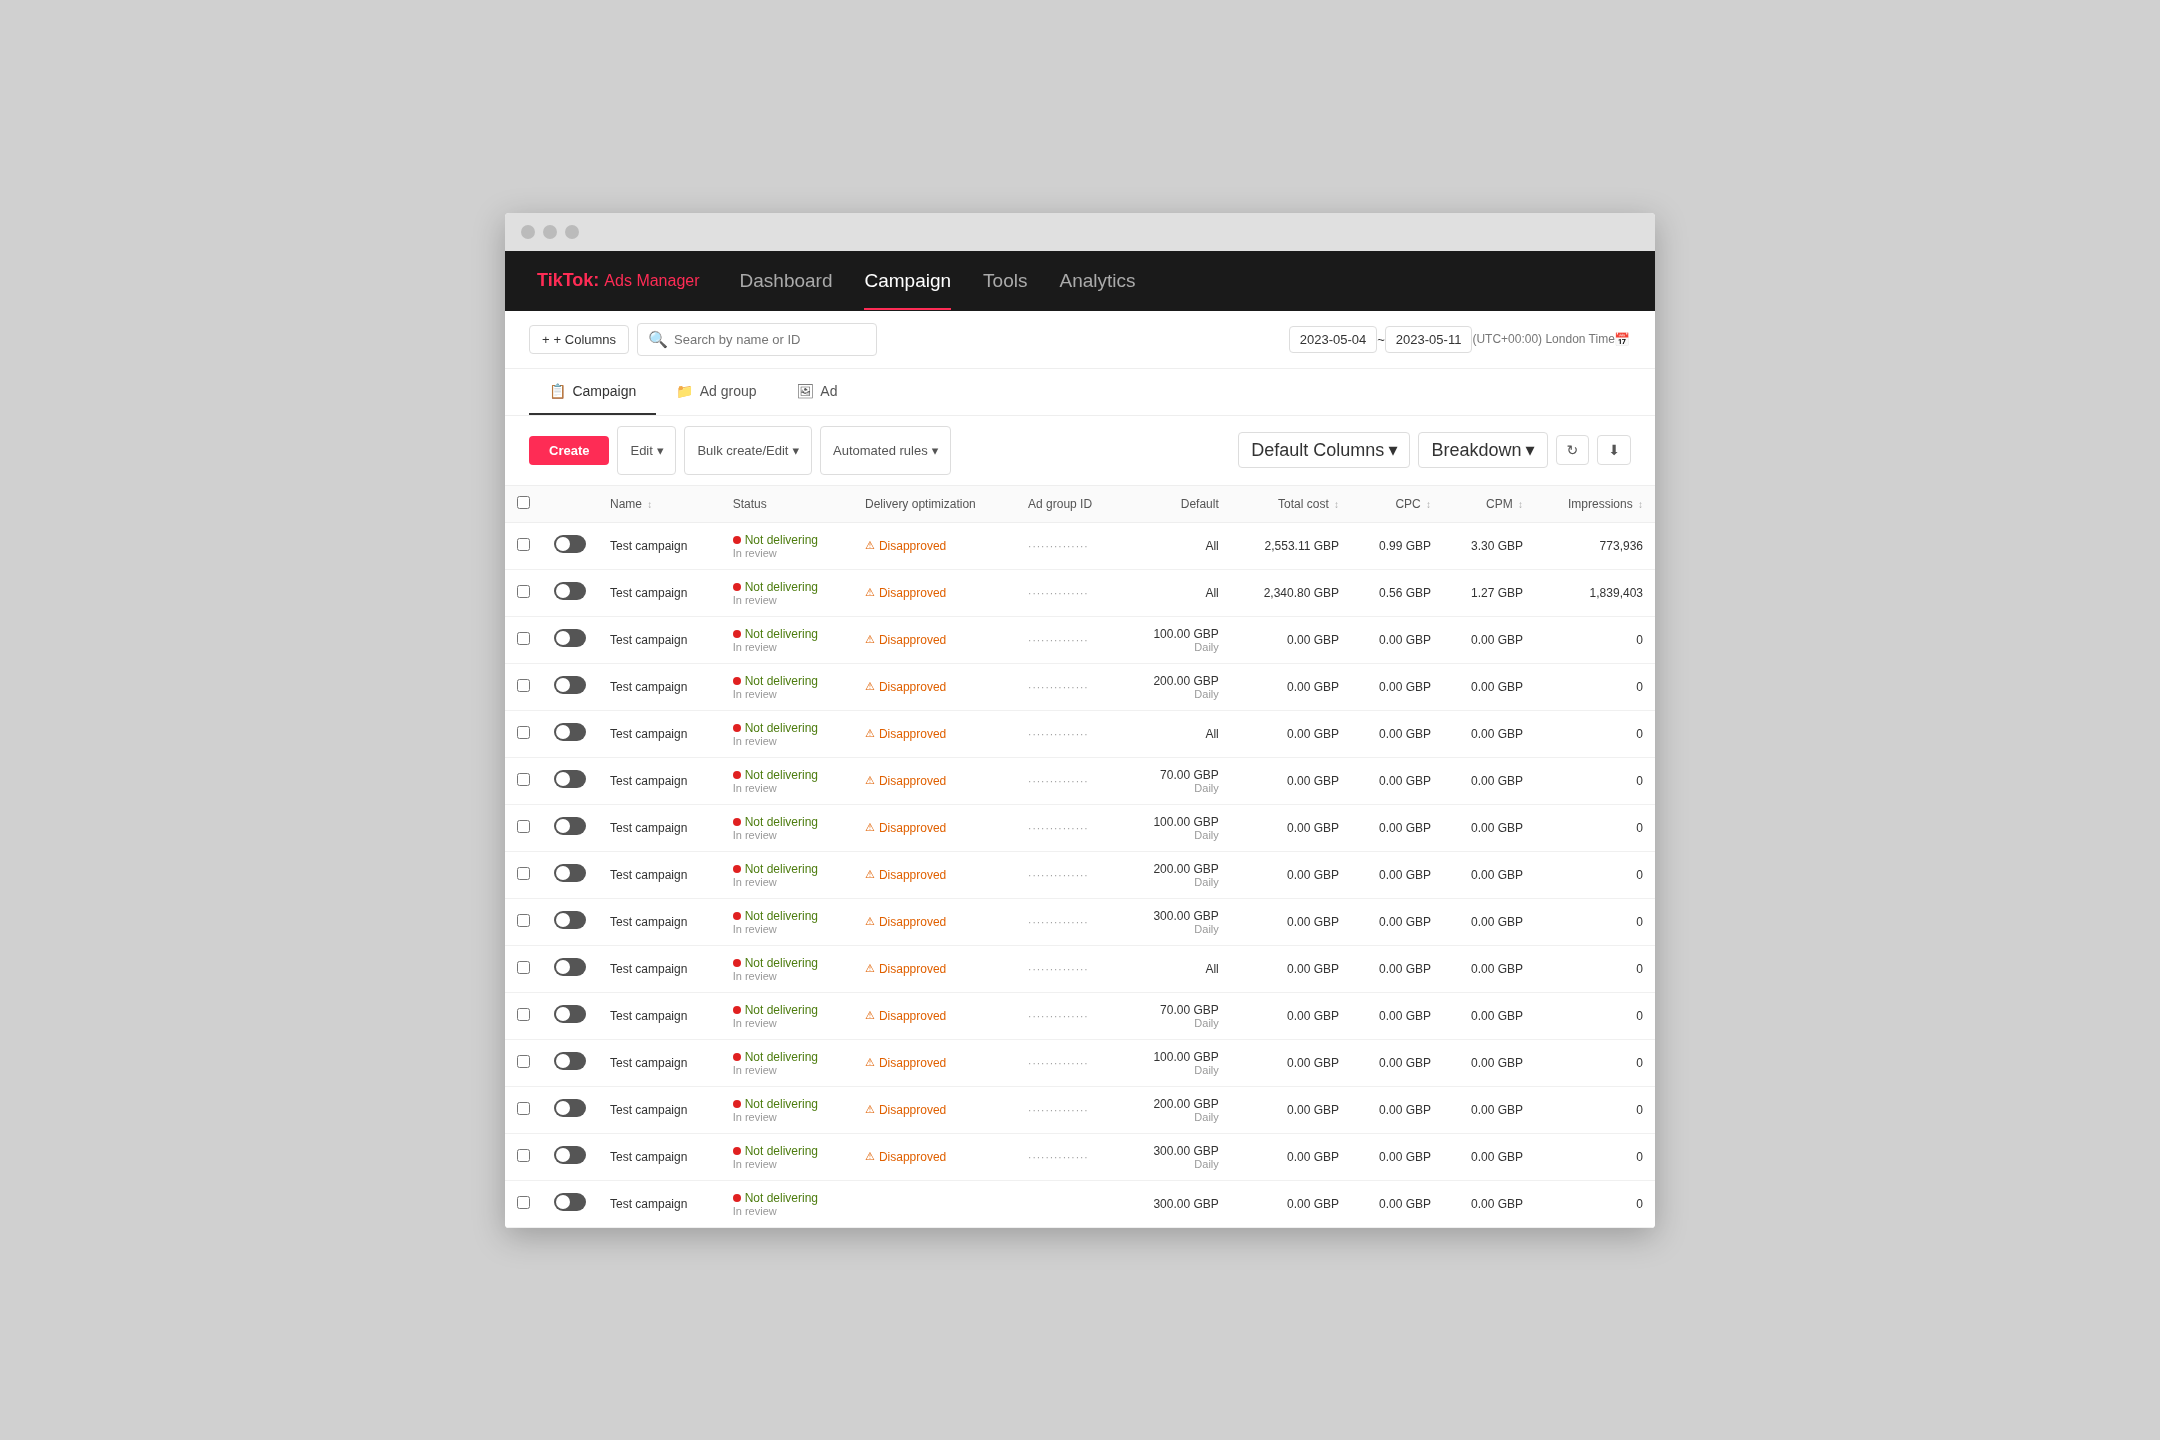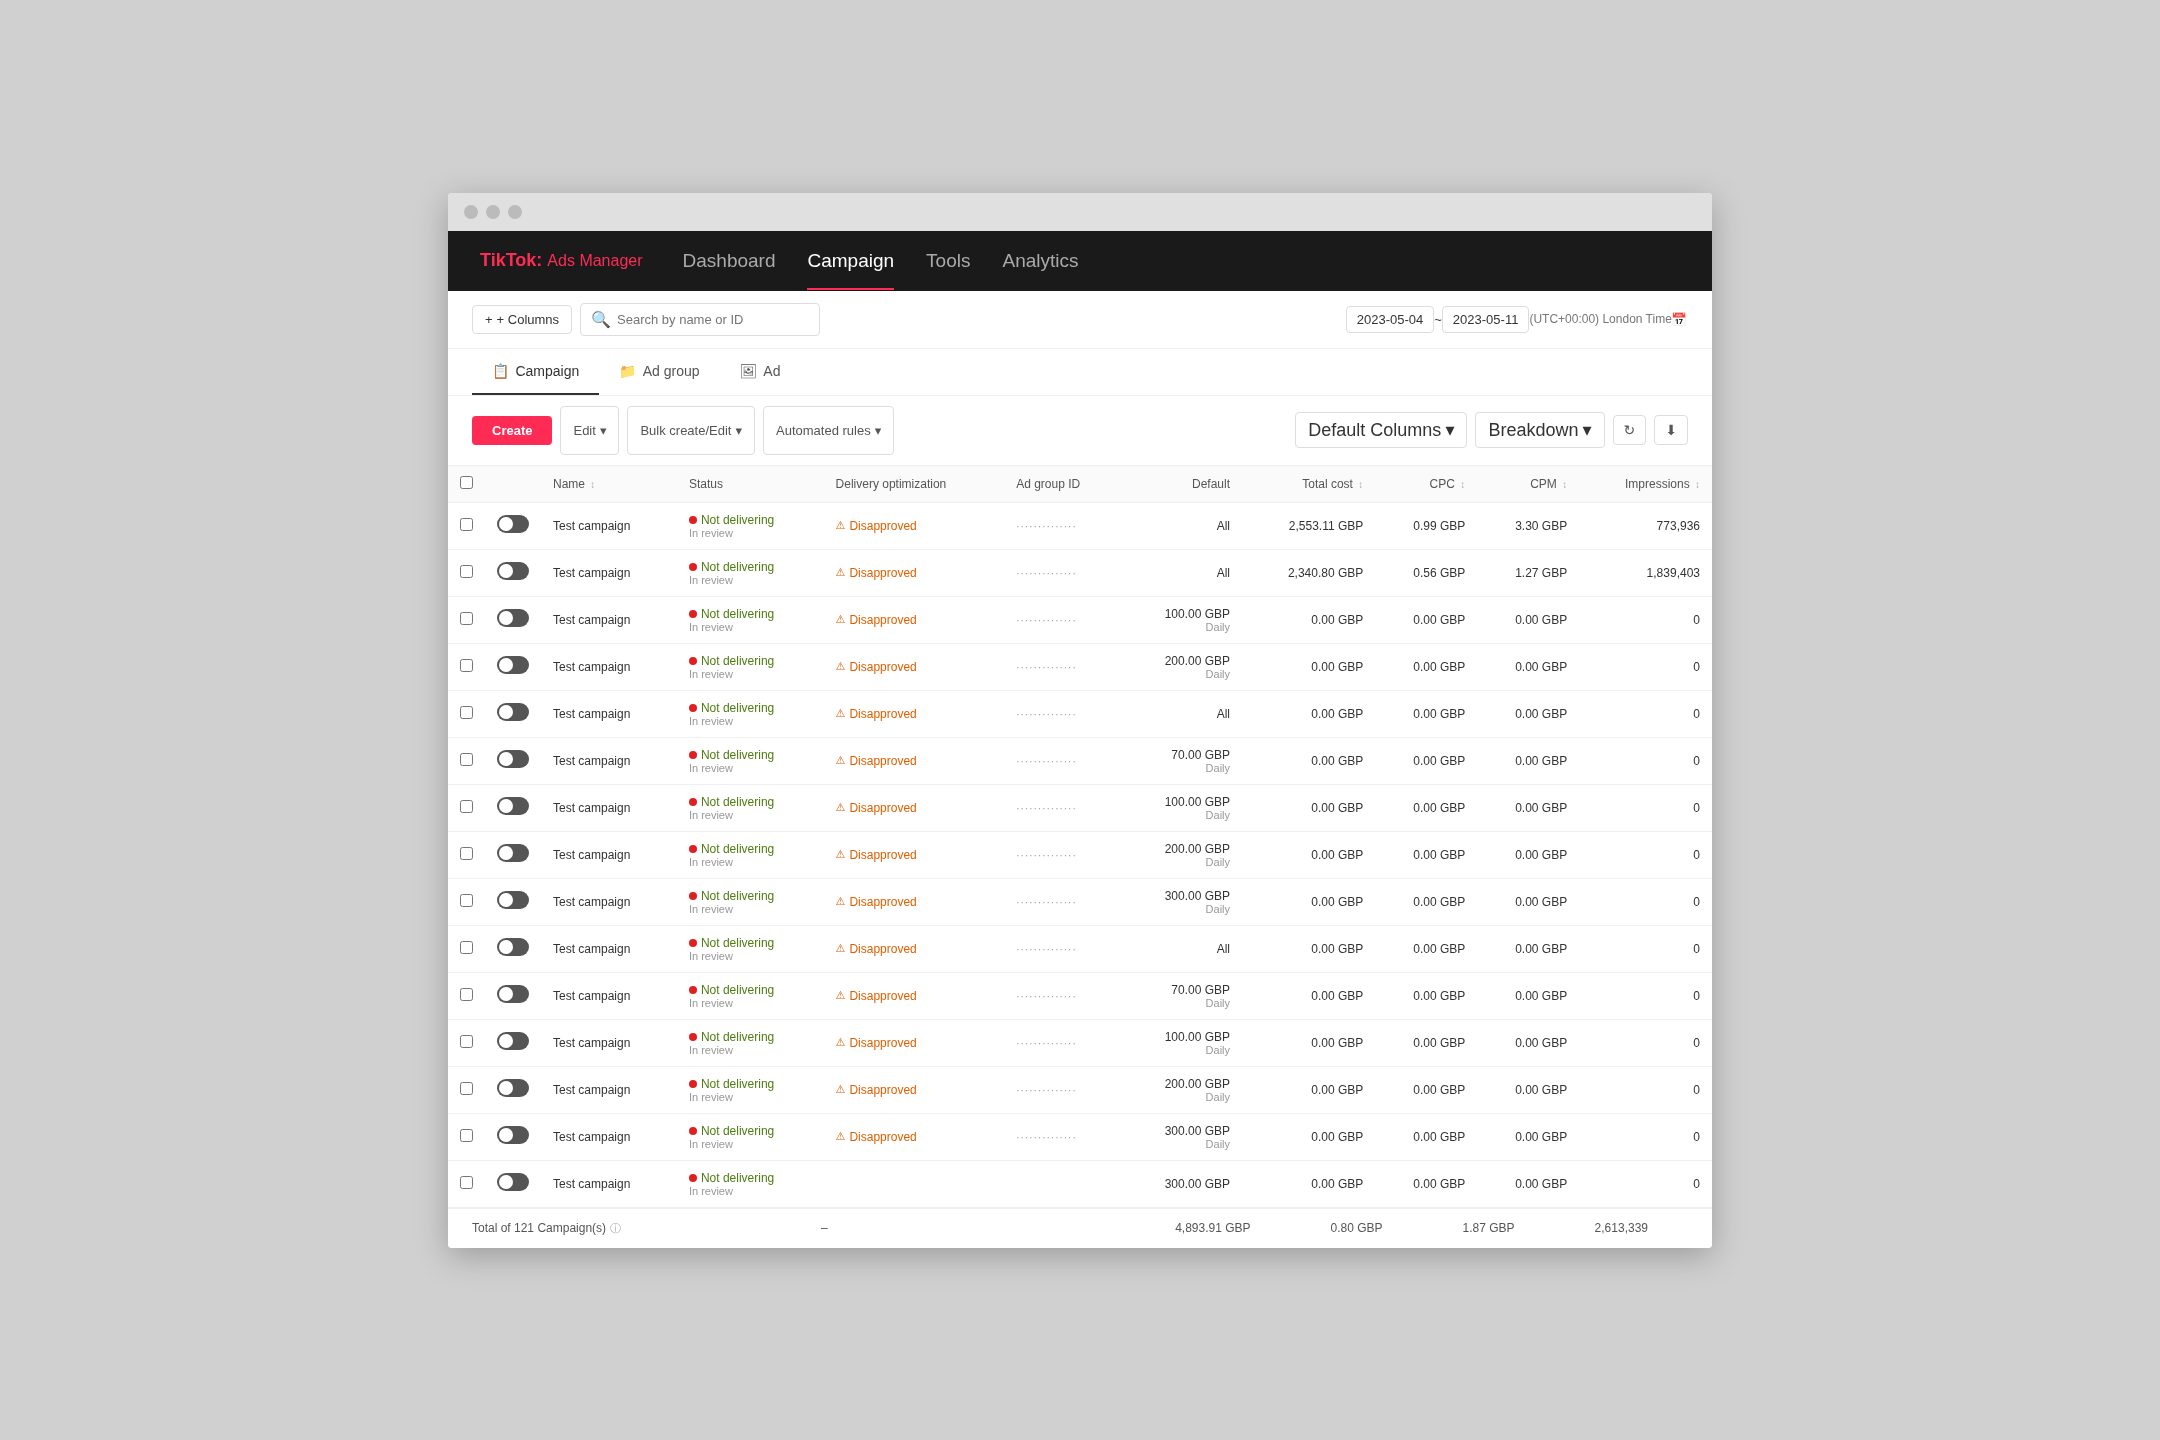--- a/index.html
+++ b/index.html
@@ -6,21 +6,21 @@
     body {
       background: #d0d0d0;
       font-family: -apple-system, BlinkMacSystemFont, 'Segoe UI', sans-serif;
       display: flex;
       justify-content: center;
       align-items: center;
       min-height: 100vh;
       padding: 20px;
     }
     .browser-window {
-      width: 1264px;
+      width: 1150px;
       background: #f5f5f5;
       border-radius: 4px;
       box-shadow: 0 8px 32px rgba(0,0,0,0.25);
       overflow: hidden;
     }
     .browser-chrome {
       background: #e0e0e0;
       padding: 12px 16px;
       display: flex;
       align-items: center;
@@ -1030,26 +1030,13 @@
       <span>0.00 GBP</span>
     </td>
     <td class="right">
       <span>0</span>
     </td>
   </tr>
         </tbody>
     </table>
   </div>
 
-  <div class="table-footer">
-    <span class="footer-total">
-      <span>Total of 121 Campaign(s)</span>
-      <span style="color:#aaa;font-size:11px;">ⓘ</span>
-    </span>
-    <span class="footer-dash">–</span>
-    <div class="footer-nums">
-      <span class="footer-num">4,893.91 GBP</span>
-      <span class="footer-num">0.80 GBP</span>
-      <span class="footer-num">1.87 GBP</span>
-      <span class="footer-num">2,613,339</span>
-    </div>
-  </div>
 </div>
 
 </body></html>

